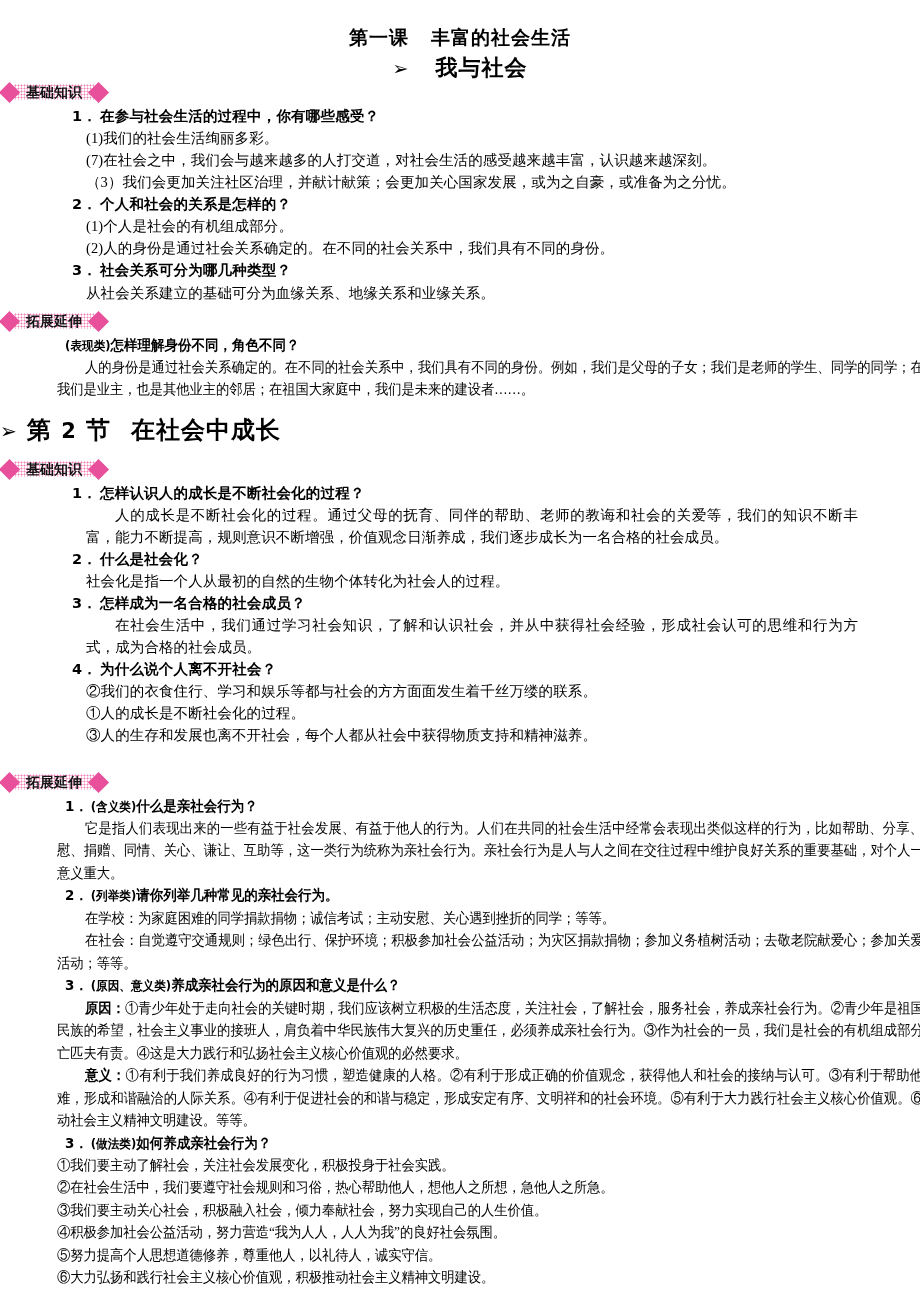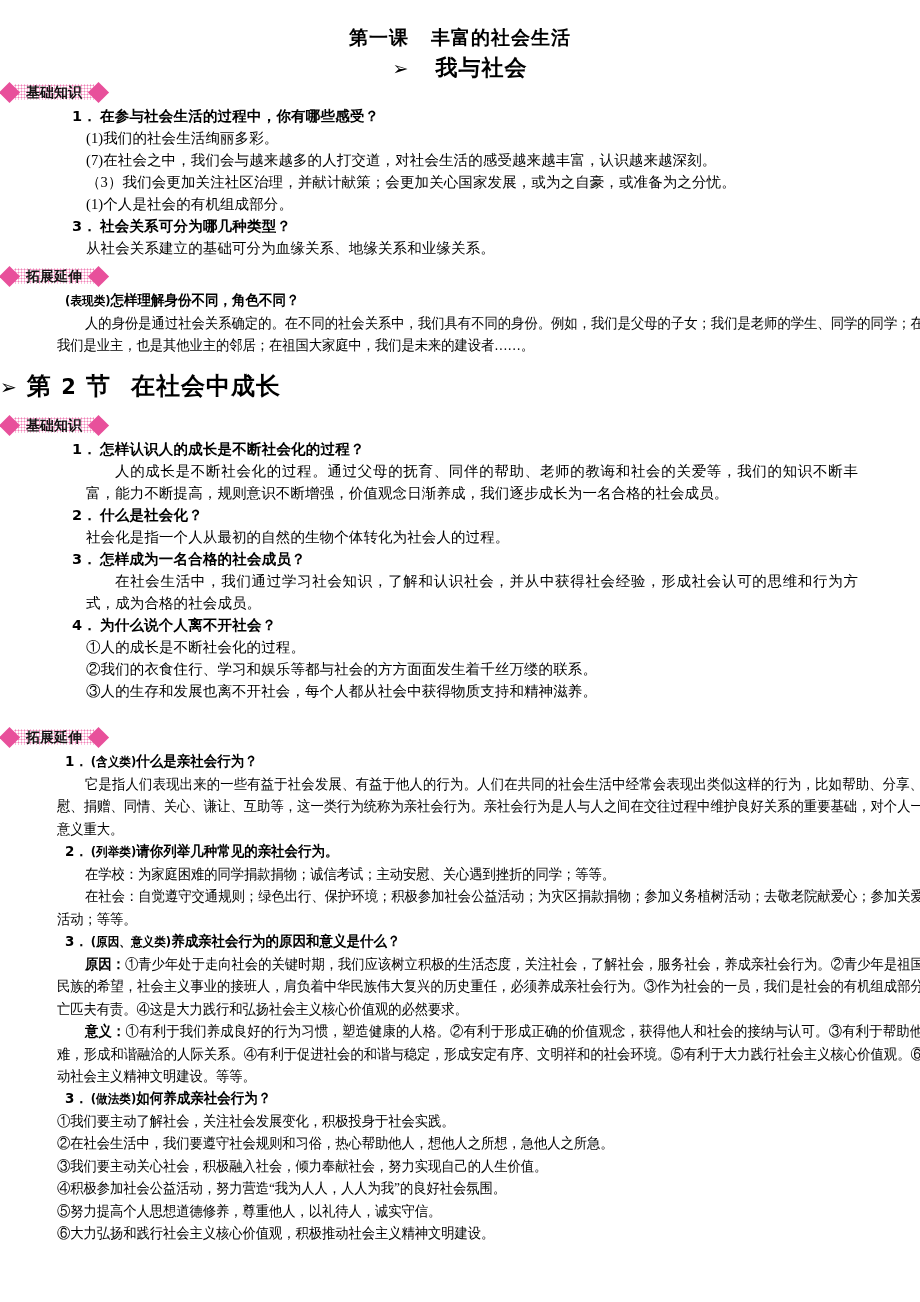--- a/index.html
+++ b/index.html
@@ -192,21 +192,25 @@
     </span>
   </div>
 
   <p class="q">
     <span class="num">1．</span><span>在参与社会生活的过程中，你有哪些感受？</span>
   </p>
   <p class="a">(1)我们的社会生活绚丽多彩。</p>
   <p class="a">(7)在社会之中，我们会与越来越多的人打交道，对社会生活的感受越来越丰富，认识越来越深刻。</p>
   <p class="a">（3）我们会更加关注社区治理，并献计献策；会更加关心国家发展，或为之自豪，或准备为之分忧。</p>
 
+  <p class="q">
+    <span class="num">2．</span><span>个人和社会的关系是怎样的？</span>
+  </p>
   <p class="a">(1)个人是社会的有机组成部分。</p>
+  <p class="a">(2)人的身份是通过社会关系确定的。在不同的社会关系中，我们具有不同的身份。</p>
 
   <p class="q">
     <span class="num">3．</span><span>社会关系可分为哪几种类型？</span>
   </p>
   <p class="a"><span>从社会关系建立的基础可分为</span><b>血缘关系、地缘关系</b><span>和</span><b>业缘关系</b><span>。</span></p>
 
   <div class="spacer-sm"></div>
 
   <div class="badge-row">
     <span class="badge">
@@ -246,22 +250,22 @@
   <p class="a">社会化是指一个人从最初的自然的生物个体转化为社会人的过程。</p>
 
   <p class="q">
     <span class="num">3．</span><span>怎样成为一名合格的社会成员？</span>
   </p>
   <p class="a indent">在社会生活中，我们通过学习社会知识，了解和认识社会，并从中获得社会经验，形成社会认可的思维和行为方式，成为合格的社会成员。</p>
 
   <p class="q">
     <span class="num">4．</span><span>为什么说个人离不开社会？</span>
   </p>
+  <p class="a">②我们的衣食住行、学习和娱乐等都与社会的方方面面发生着千丝万缕的联系。</p>
   <p class="a">①人的成长是不断社会化的过程。</p>
-  <p class="a">②我们的衣食住行、学习和娱乐等都与社会的方方面面发生着千丝万缕的联系。</p>
   <p class="a">③人的生存和发展也离不开社会，每个人都从社会中获得物质支持和精神滋养。</p>
 
   <div class="spacer-lg"></div>
 
   <div class="badge-row">
     <span class="badge">
       <span class="badge-dia l"></span>
       <span class="badge-dots"></span>
       <span class="badge-text">拓展延伸</span>
       <span class="badge-dia r"></span>

